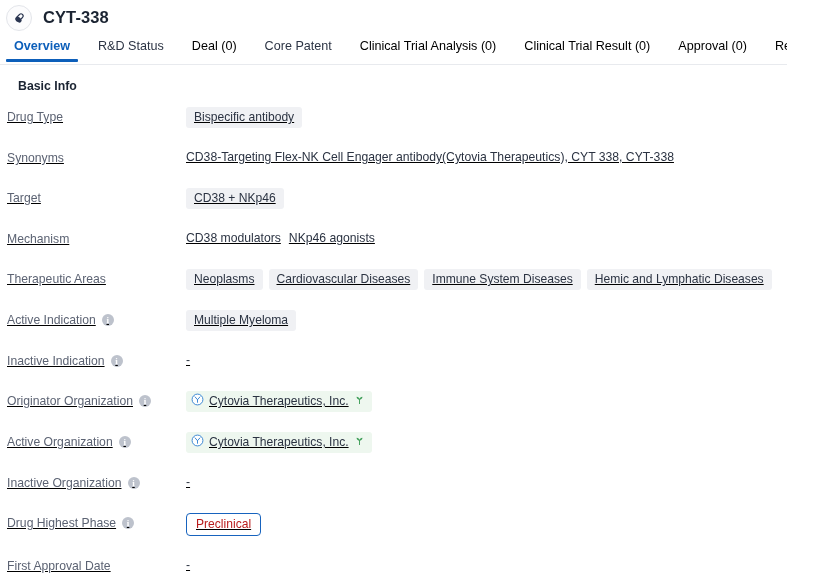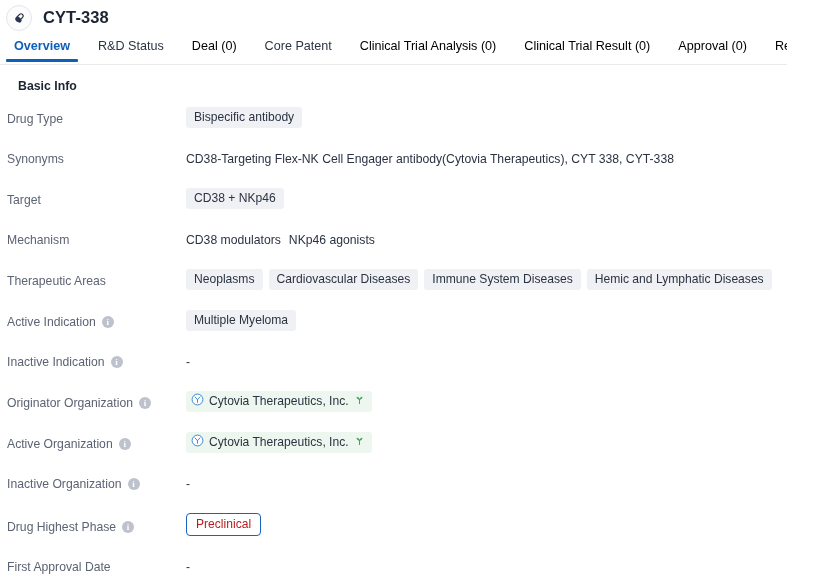--- a/index.html
+++ b/index.html
@@ -77,23 +77,24 @@
   .body { padding: 14px 0 0 0; }
   .section-title {
     font-size: 12.3px;
     font-weight: bold;
     color: #1b2432;
     padding-left: 18px;
     margin-bottom: 14px;
   }
   .row {
     display: flex;
-    align-items: flex-end;
+    align-items: flex-start;
     min-height: 20px;
     margin-bottom: 20px;
+    text-decoration: underline;
   }
   .row-label {
     width: 186px;
     flex: 0 0 186px;
     padding-left: 7px;
     font-size: 12.2px;
     color: #5c6373;
     display: flex;
     align-items: center;
     line-height: 18px;

